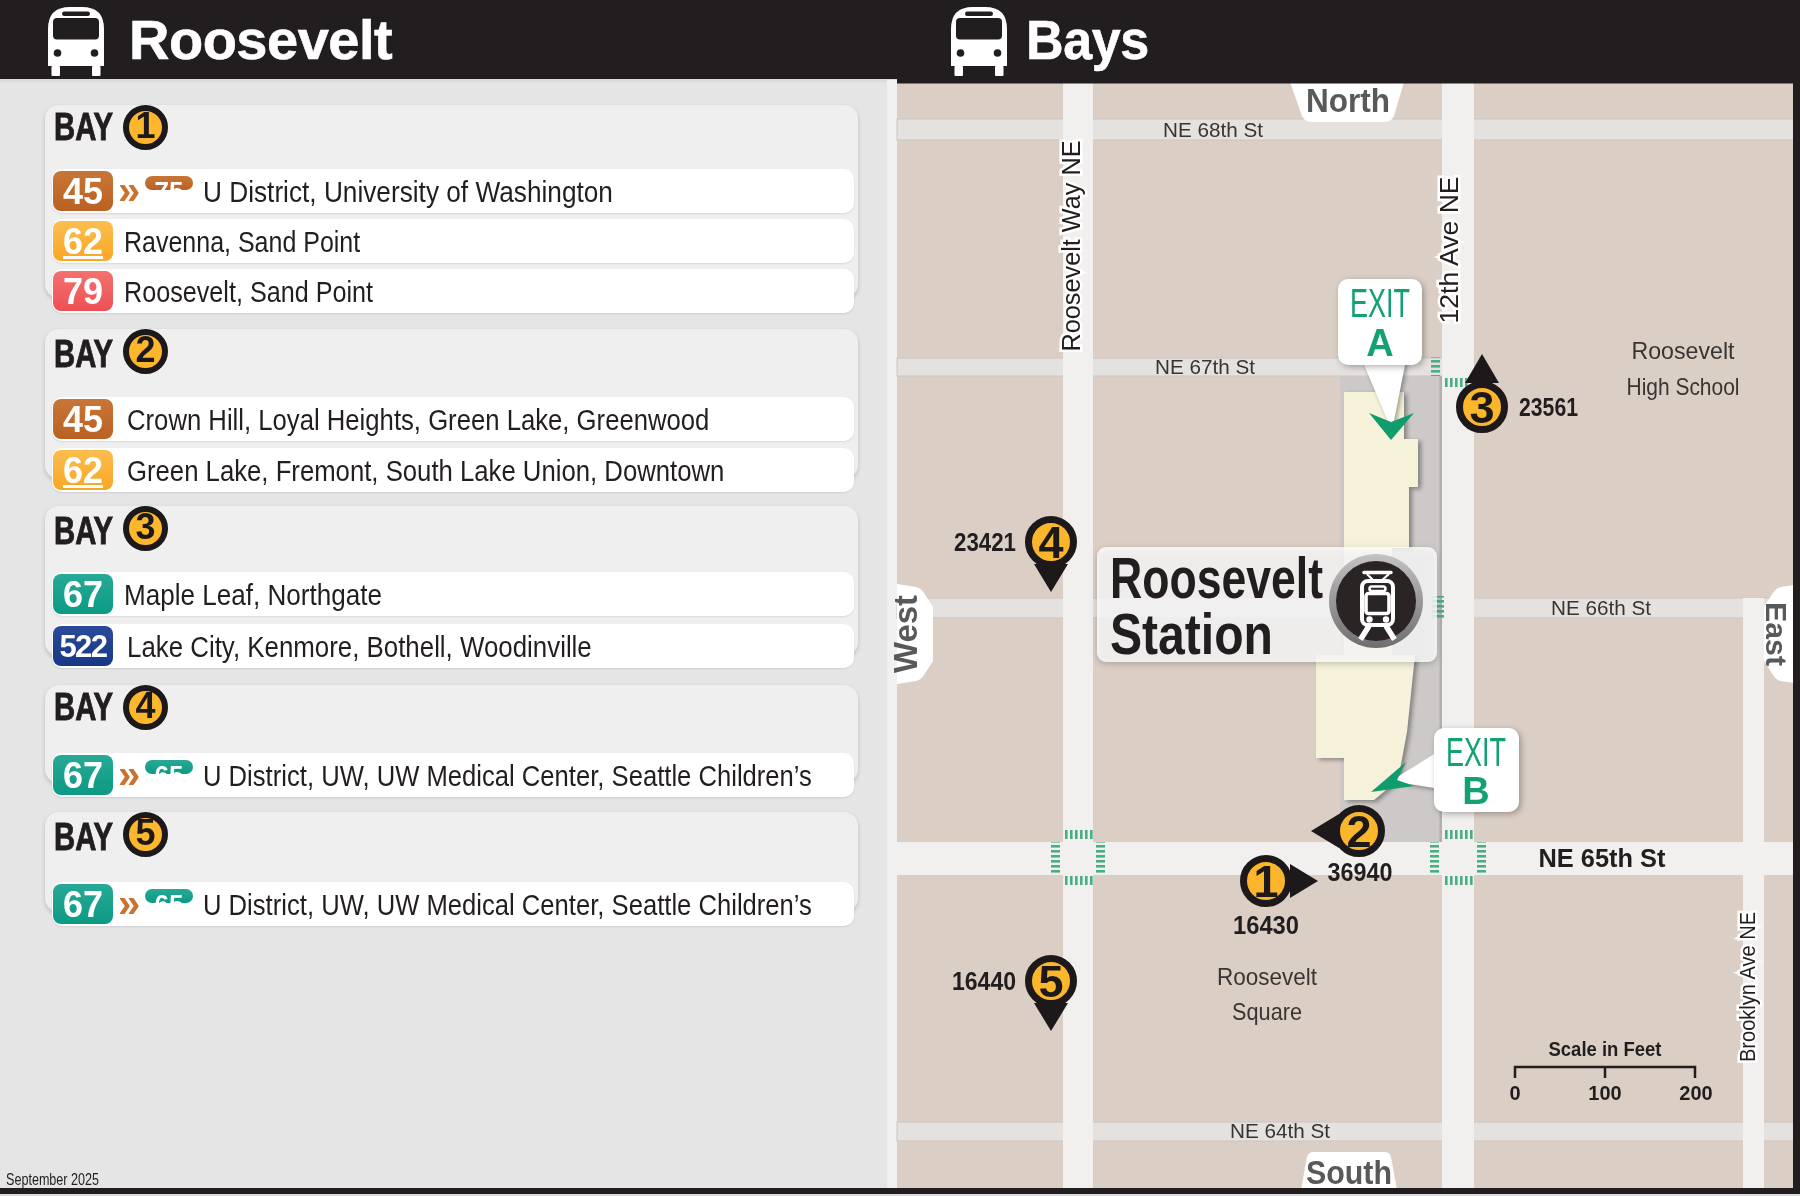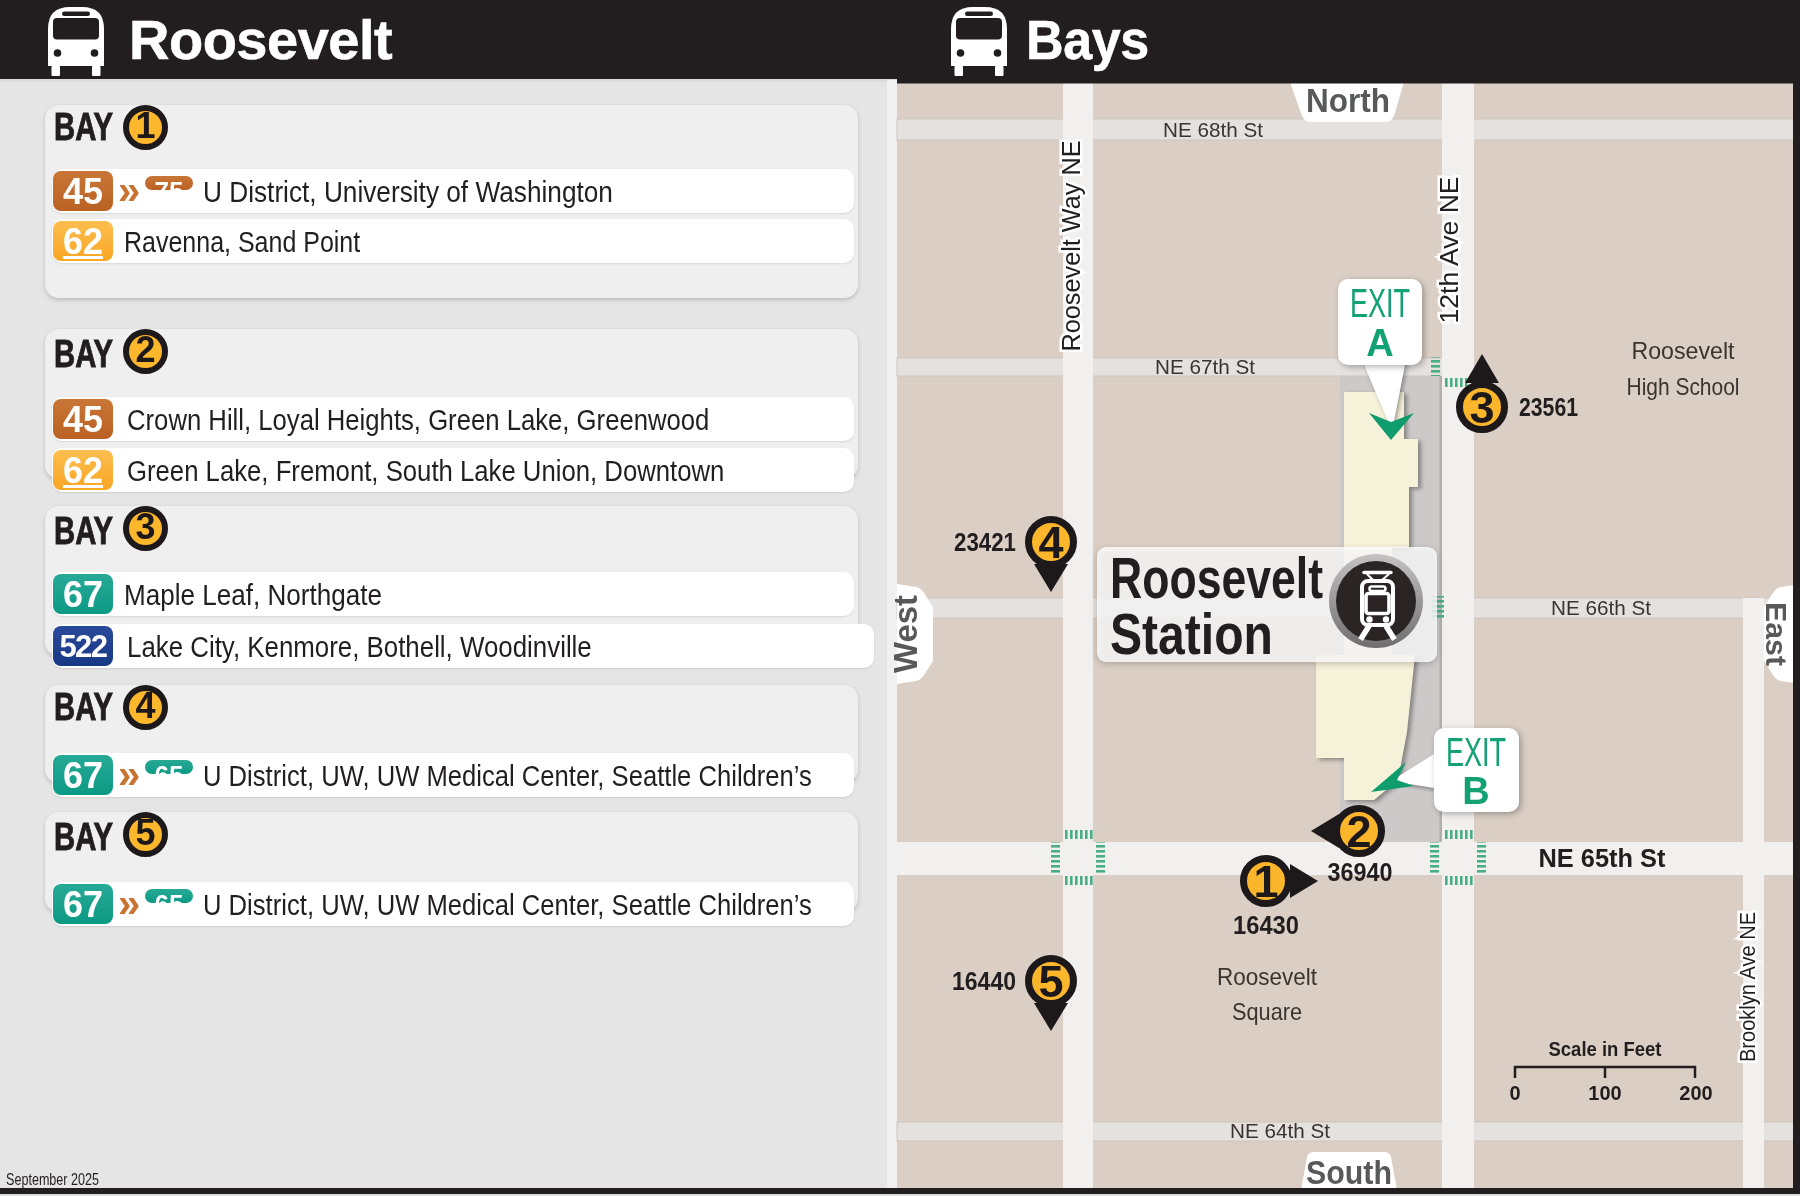--- a/index.html
+++ b/index.html
@@ -68,20 +68,24 @@
     <div class="chev">»</div>
     <div class="pill2 c45">75</div>
     <div class="rtext" style="left:151px;transform:scaleX(0.874);">U District, University of Washington</div>
   </div>
 
   <div class="row" style="top:94px;">
     <div class="pill c62">62</div>
     <div class="rtext" style="left:72px;transform:scaleX(0.833);">Ravenna, Sand Point</div>
   </div>
 
+  <div class="row" style="top:144px;">
+    <div class="pill c79">79</div>
+    <div class="rtext" style="left:72px;transform:scaleX(0.839);">Roosevelt, Sand Point</div>
+  </div>
 </div>
 
 <div class="abs card" style="top:329px;height:150px;">
 
   <div class="baytitle" style="top:4px;"><span>BAY</span></div>
 
   <div class="baycirc" style="left:78px;top:0px;">2</div>
 
   <div class="row" style="top:48px;">
     <div class="pill c45">45</div>
@@ -98,21 +102,21 @@
 
   <div class="baytitle" style="top:4px;"><span>BAY</span></div>
 
   <div class="baycirc" style="left:78px;top:0px;">3</div>
 
   <div class="row" style="top:46px;">
     <div class="pill c67">67</div>
     <div class="rtext" style="left:72px;transform:scaleX(0.869);">Maple Leaf, Northgate</div>
   </div>
 
-  <div class="row" style="top:98px;padding-left:20px;">
+  <div class="row" style="top:98px;">
     <div class="pill c522" style="font-size:31px;letter-spacing:-1.5px;">522</div>
     <div class="rtext" style="left:75px;transform:scaleX(0.862);">Lake City, Kenmore, Bothell, Woodinville</div>
   </div>
 </div>
 
 <div class="abs card" style="top:685px;height:98px;">
 
   <div class="baytitle" style="top:1px;"><span>BAY</span></div>
 
   <div class="baycirc" style="left:78px;top:0px;">4</div>

